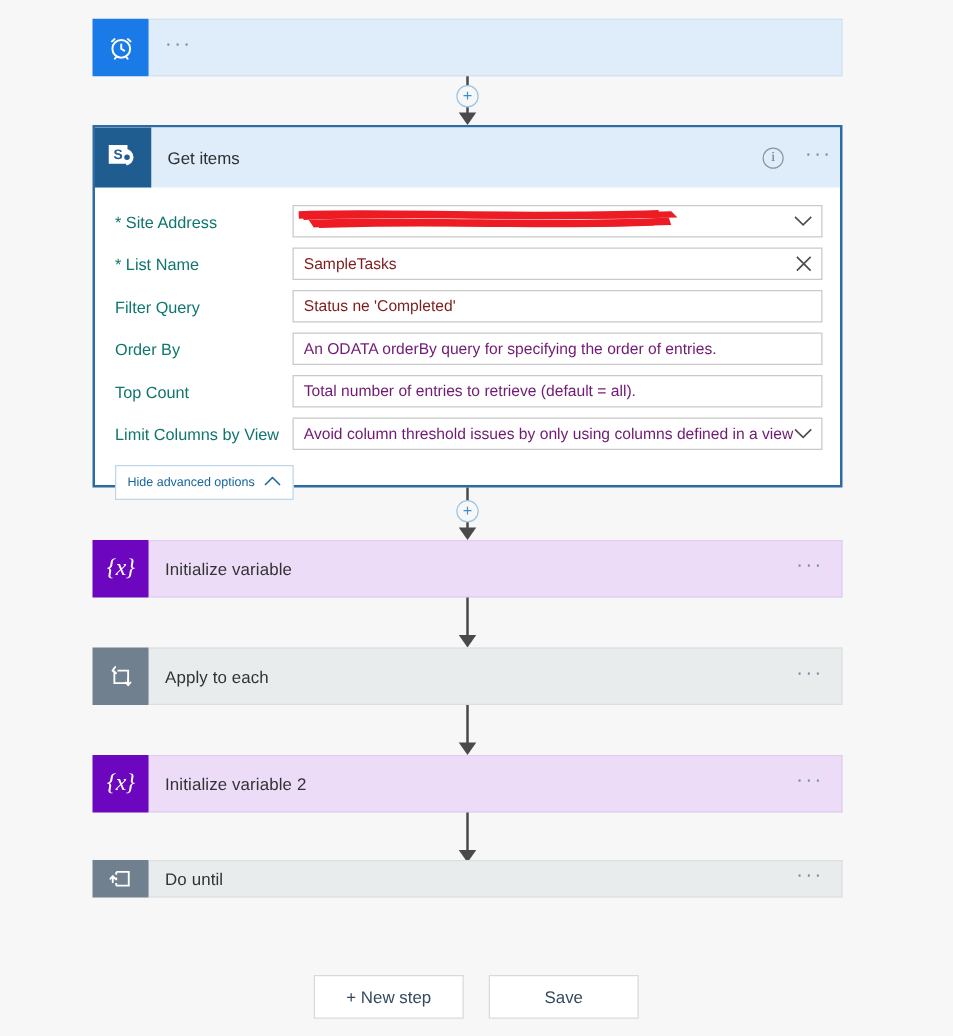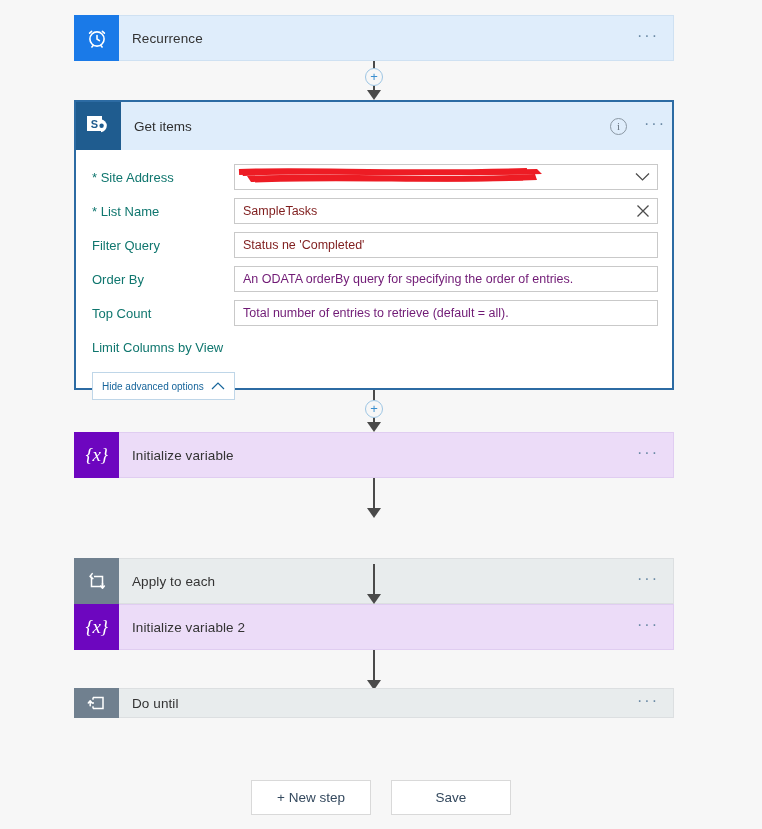--- a/index.html
+++ b/index.html
@@ -63,21 +63,21 @@
 
   
   .card-variable .card-icon { background: #6d06bf; }
   .card-variable .card-body { background: #ecdcf8; border-color: #e0cdf1; }
   #card-initvar  { top: 432px; height: 46px; }
   #card-initvar2 { top: 604px; height: 46px; }
 
   
   .card-loop .card-icon { background: #70808f; }
   .card-loop .card-body { background: #e8eced; border-color: #dcdfe1; }
-  #card-applyeach { top: 518px; height: 46px; margin-top: 40px; }
+  #card-applyeach { top: 518px; height: 46px; }
   #card-dountil   { top: 688px; height: 30px; }
 
   
   #card-getitems {
     position: absolute;
     left: 74px; top: 100px;
     width: 600px; height: 290px;
     border: 2px solid #2c6ba3;
     background: #ffffff;
   }
@@ -246,21 +246,20 @@
   <div class="card" id="card-recurrence">
     <div class="card-icon">
       <svg width="24" height="24" viewBox="0 0 24 24" fill="none" stroke="#fff" stroke-width="1.6">
         <circle cx="12" cy="13" r="7.1"></circle>
         <path d="M12 9.6V13l2.4 1.6" stroke-linecap="round"></path>
         <path d="M6.6 5.3 4.6 7.1M17.4 5.3l2 1.8" stroke-linecap="round"></path>
         <path d="M8.1 19.4 6.9 21M15.9 19.4 17.1 21" stroke-linecap="round"></path>
       </svg>
     </div>
     <div class="card-body">
-      <span class="card-title">Recurrence</span>
       <span class="ellipsis">···</span>
     </div>
   </div>
 
   <div class="conn" id="conn1">
     <div class="line"></div>
       <div class="head"></div>
   </div>
   <div class="plus-circle" id="plus1">+</div>
 
@@ -335,20 +334,28 @@
       <div class="form-row">
         <div class="form-label">Top Count</div>
         <div class="field">
           <span class="placeholder">Total number of entries to retrieve (default = all).</span>
         </div>
       </div>
 
       
       <div class="form-row">
         <div class="form-label">Limit Columns by View</div>
+        <div class="field">
+          <span class="placeholder">Avoid column threshold issues by only using columns defined in a view</span>
+          <span class="field-affix">
+            <svg width="15" height="9" viewBox="0 0 15 9" fill="none" stroke="#4c4c4c" stroke-width="1.3">
+              <path d="M1 1l6.5 6.4L14 1"></path>
+            </svg>
+          </span>
+        </div>
       </div>
 
       <button class="adv-btn">
         <span>Hide advanced options</span>
         <span>
           <svg width="14" height="8" viewBox="0 0 14 8" fill="none" stroke="#17659b" stroke-width="1.2">
             <path d="M1 7l6-6 6 6"></path>
           </svg>
         </span>
       </button>

